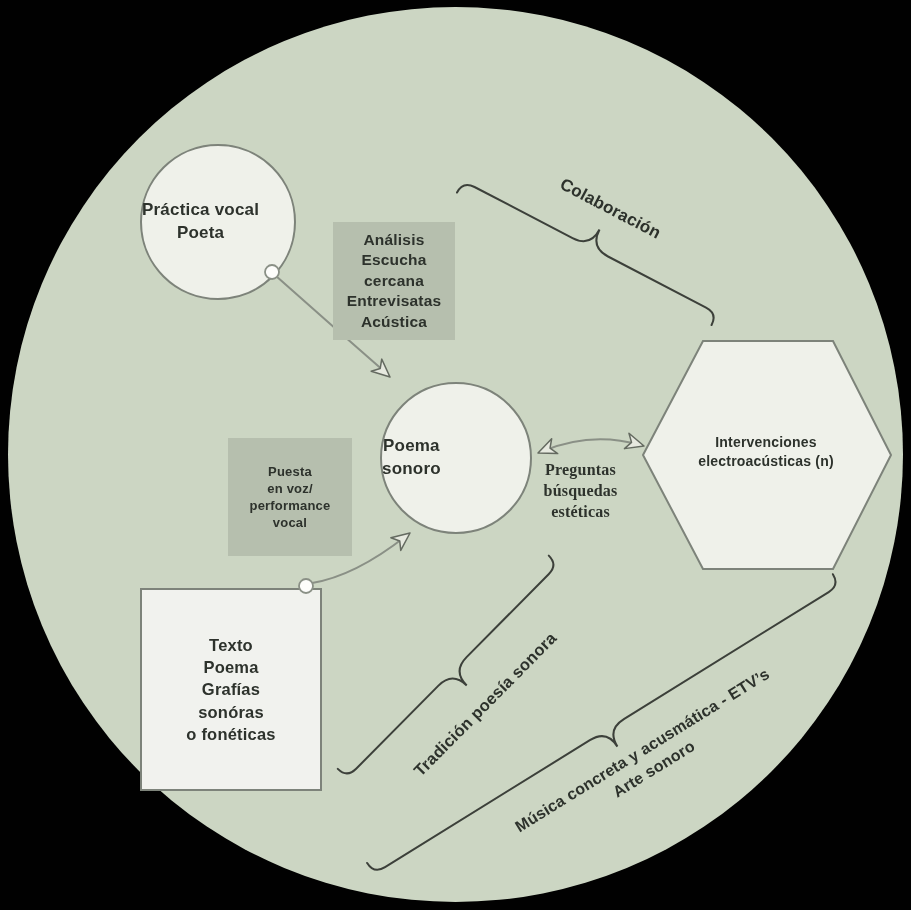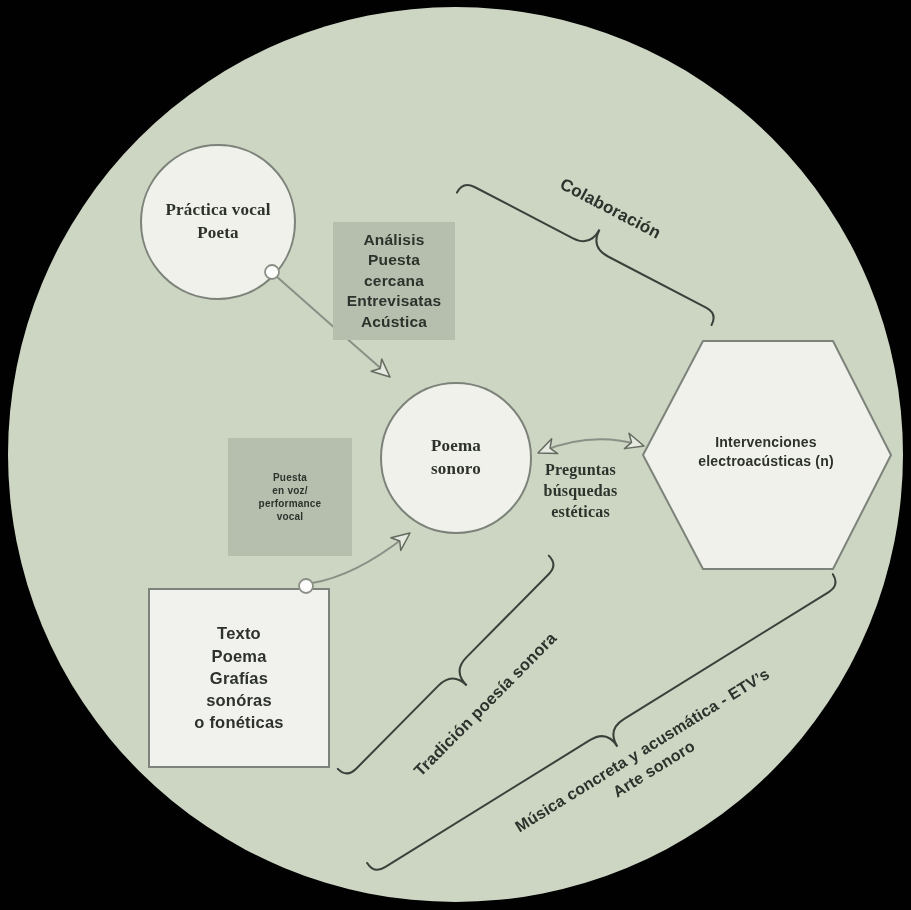--- a/index.html
+++ b/index.html
@@ -8,22 +8,22 @@
     background:#010101;
     font-family:"Liberation Sans", sans-serif;
   }
   #bg-circle{
     position:absolute;left:8px;top:7px;width:895px;height:895px;
     border-radius:50%;background:#ccd6c3;z-index:0;
   }
   .node-circle{
     position:absolute;border-radius:50%;
     background:#eff1ea;border:2px solid #7d837a;
-    display:flex;align-items:center;justify-content:center;
-    z-index:1;box-sizing:border-box;font-family:Liberation Serif, serif;
+    display:flex;align-items:center;
+    z-index:1;box-sizing:border-box;
   }
   .node-square{
     position:absolute;background:#f1f2ee;border:2px solid #7d837a;
     display:flex;align-items:center;justify-content:center;
     z-index:1;box-sizing:border-box;
   }
   .gray-box{
     position:absolute;background:#b6bfae;
     display:flex;align-items:center;justify-content:center;
     z-index:3;box-sizing:border-box;padding:6px 4px;
@@ -50,21 +50,21 @@
   <div class="node-circle" style="left:140px;top:144px;width:156px;height:156px;">
     <div class="lbl" style="font-size:17px;">Práctica vocal
 Poeta</div>
   </div>
 
   <div class="node-circle" style="left:380px;top:382px;width:152px;height:152px;">
     <div class="lbl" style="font-size:17px;">Poema
 sonoro</div>
   </div>
 
-  <div class="node-square" style="left:148px;top:588px;width:182px;height:180px;">
+  <div class="node-square" style="left:140px;top:588px;width:182px;height:203px;">
     <div class="lbl" style="font-size:16.5px;">Texto
 Poema
 Grafías
 sonóras
 o fonéticas</div>
   </div>
 
   <svg id="connector-svg" width="911" height="910" viewBox="0 0 911 910">
 
     <polygon points="643,455 703,341 833,341 891,455 833,569 703,569" fill="#eff1ea" stroke="#7d837a" stroke-width="2"></polygon>
@@ -87,28 +87,28 @@
     <circle class="dot" cx="306" cy="586" r="7"></circle>
   </svg>
 
   <div class="float-label" style="left:656px;top:433px;width:220px;">
     <div class="lbl" style="font-size:14px;">Intervenciones
 electroacústicas (n)</div>
   </div>
 
   <div class="gray-box" style="left:333px;top:222px;width:122px;height:118px;">
     <div class="lbl" style="font-size:15.5px;line-height:1.32;">Análisis
-Puesta
+Escucha
 cercana
 Entrevisatas
 Acústica</div>
   </div>
 
   <div class="gray-box" style="left:228px;top:438px;width:124px;height:118px;">
-    <div class="lbl" style="font-size:10px;line-height:1.32;">Puesta
+    <div class="lbl" style="font-size:13px;line-height:1.32;">Puesta
 en voz/
 performance
 vocal</div>
   </div>
 
   <div class="float-label" style="left:533px;top:460px;width:95px;">
     <div class="lbl" style="font-size:16px;line-height:1.3;font-family:Liberation Serif, serif;">Preguntas
 búsquedas
 estéticas</div>
   </div>

